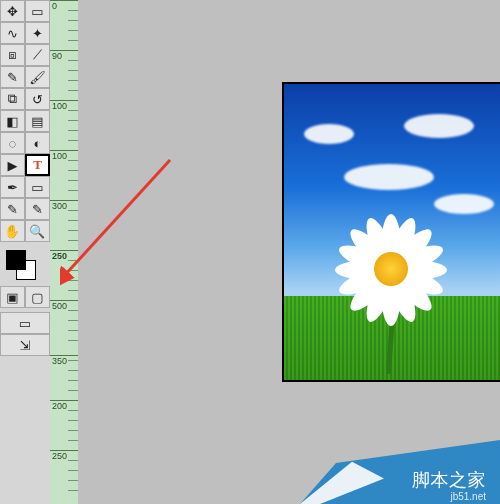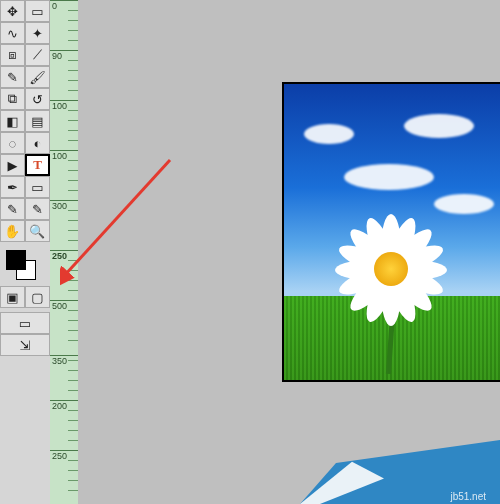--- a/index.html
+++ b/index.html
@@ -177,15 +177,16 @@
         <marker id="ah" markerWidth="10" markerHeight="10" refX="2" refY="3" orient="auto">
       <path d="M0,0 L0,6 L8,3 z" fill="#e33a2f"></path>
         </marker>
       </defs>
     <path d="M110,10 L4,126" stroke="#e33a2f" stroke-width="3" fill="none" marker-end="url(#ah)"></path>
   </svg>
 
   <div class="wm">
     <div class="poly1"></div>
     <div class="poly2"></div>
+    <div class="txt">脚本之家</div>
     <div class="sub">jb51.net</div>
   </div>
 </div>
 
 </body></html>

